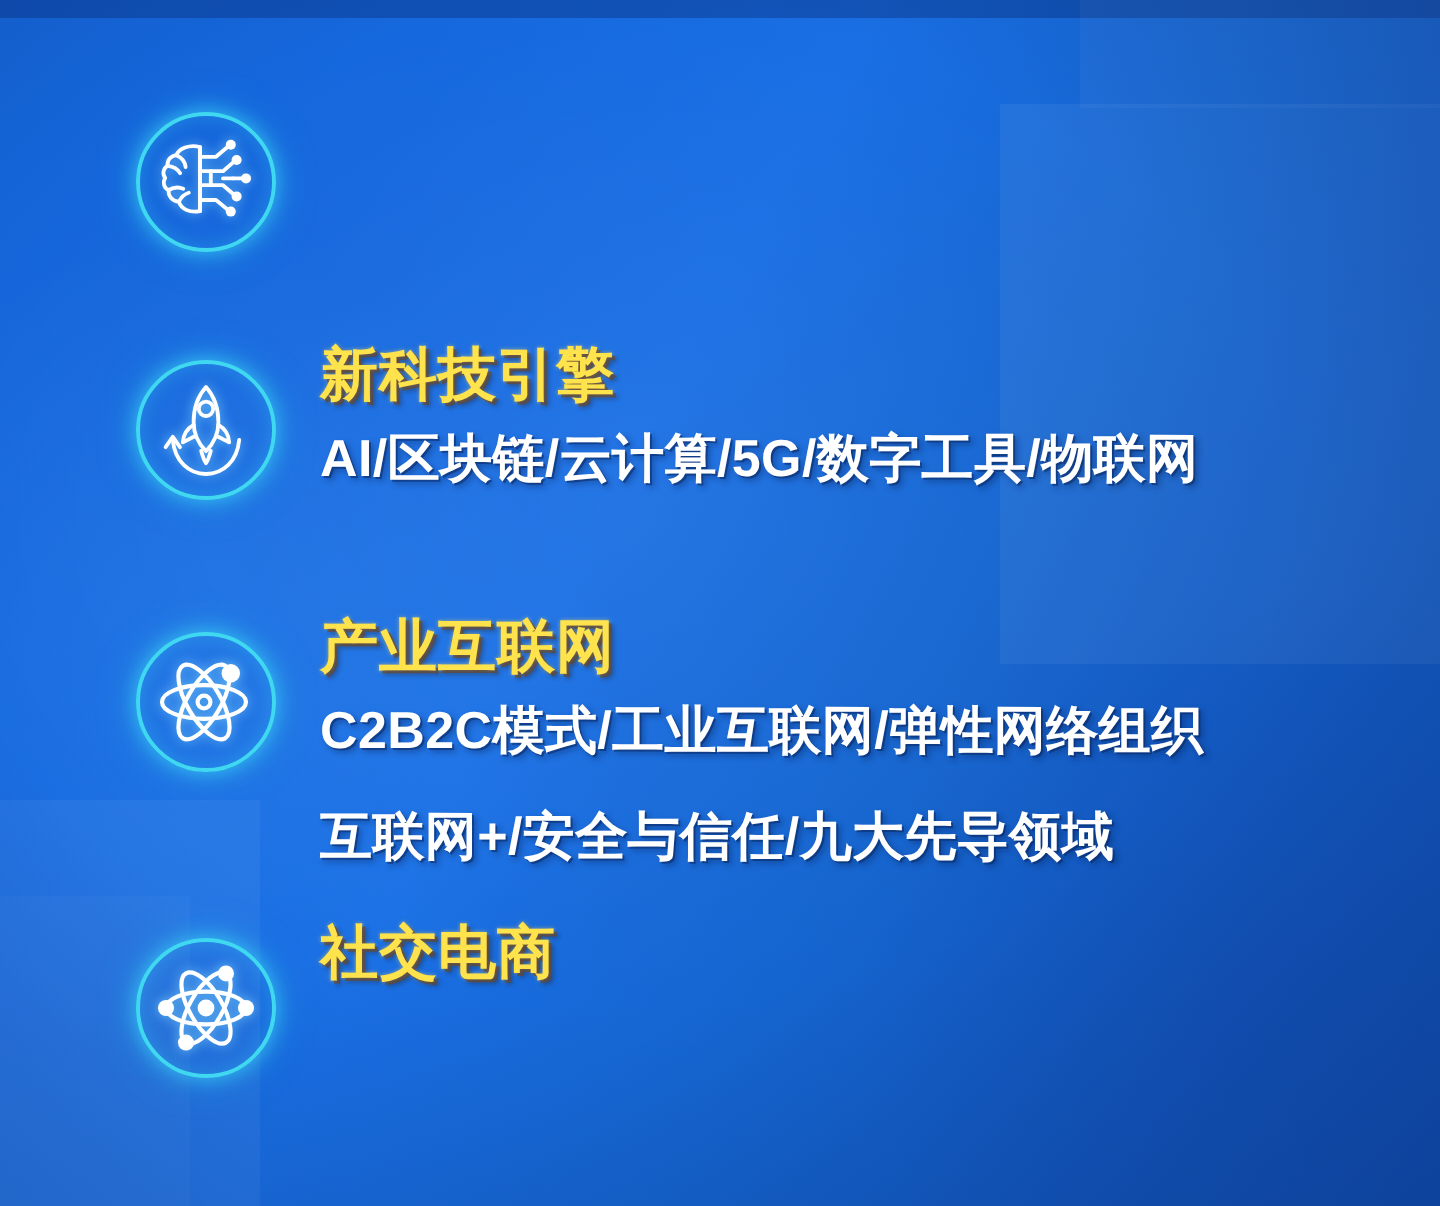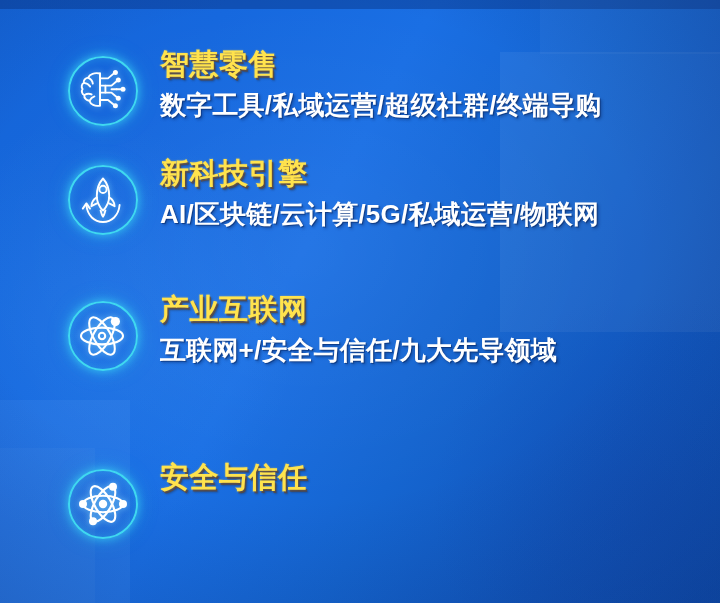--- a/index.html
+++ b/index.html
@@ -72,22 +72,22 @@
     position: absolute;
     left: 0; top: 0;
     width: 720px; height: 603px;
   }
   .row {
     position: absolute;
     display: flex;
     align-items: flex-start;
   }
   .row-0 { left: 62px; top: 48px; }
-  .row-1 { left: 62px; top: 157px; }
-  .row-2 { left: 62px; top: 293px; justify-content: center; }
+  .row-1 { left: 62px; top: 172px; }
+  .row-2 { left: 62px; top: 308px; justify-content: center; }
   .row-3 { left: 62px; top: 461px; }
 
   .icon-wrap {
     width: 82px;
     height: 82px;
     flex: 0 0 82px;
     position: relative;
     margin-top: 2px;
   }
   .icon-ring {
@@ -182,24 +182,20 @@
             <path d="M43.5 33.2 H48.6"></path>
 
             <circle cx="47.4" cy="16.4" r="2.5" fill="#ffffff" stroke="none"></circle>
             <circle cx="50.3" cy="24.0" r="2.5" fill="#ffffff" stroke="none"></circle>
             <circle cx="50.3" cy="42.2" r="2.5" fill="#ffffff" stroke="none"></circle>
             <circle cx="47.4" cy="49.8" r="2.5" fill="#ffffff" stroke="none"></circle>
             <circle cx="55.0" cy="33.2" r="2.5" fill="#ffffff" stroke="none"></circle>
           </svg>
         </div>
       </div>
-      <div class="texts">
-        <div class="heading">智慧零售</div>
-        <div class="subline">数字工具/私域运营/超级社群/终端导购</div>
-      </div>
     </div>
 
     <div class="row row-1">
       <div class="icon-wrap">
         <div class="icon-ring"></div>
         <div class="icon-glyph">
           <svg viewBox="0 0 70 70" fill="none" stroke="#ffffff" stroke-width="1.9" stroke-linecap="round" stroke-linejoin="round">
 
             <path d="M35 13.5 C39.4 18.4 41.2 24.4 41.2 31.0 C41.2 36.6 39.0 41.6 35 45.6
                      C31.0 41.6 28.8 36.6 28.8 31.0 C28.8 24.4 30.6 18.4 35 13.5 Z"></path>
@@ -211,41 +207,42 @@
 
             <path d="M32.6 45.4 C33.4 48.6 34.2 50.4 35 51.6 C35.8 50.4 36.6 48.6 37.4 45.4"></path>
 
             <path d="M18.4 40.0 C19.4 50.6 26.4 57.0 35 57.0 C43.6 57.0 50.6 50.6 51.6 40.0"></path>
             <path d="M14.8 43.6 L18.4 38.4 L22.0 43.6"></path>
           </svg>
         </div>
       </div>
       <div class="texts">
         <div class="heading">新科技引擎</div>
-        <div class="subline">AI/区块链/云计算/5G/私域运营/物联网</div>
+        <div class="subline">AI/区块链/云计算/5G/数字工具/物联网</div>
       </div>
     </div>
 
     <div class="row row-2">
       <div class="icon-wrap">
         <div class="icon-ring"></div>
         <div class="icon-glyph">
           <svg viewBox="0 0 70 70" fill="none" stroke="#ffffff" stroke-width="2.1" stroke-linecap="round" stroke-linejoin="round">
             <g transform="translate(34 35)">
               <ellipse rx="21" ry="8.4"></ellipse>
               <ellipse rx="21" ry="8.4" transform="rotate(60)"></ellipse>
               <ellipse rx="21" ry="8.4" transform="rotate(120)"></ellipse>
               <circle r="3.2"></circle>
             </g>
             <circle cx="47.4" cy="20.6" r="4.6" fill="#ffffff" stroke="none"></circle>
           </svg>
         </div>
       </div>
       <div class="texts">
         <div class="heading">产业互联网</div>
+        <div class="subline">C2B2C模式/工业互联网/弹性网络组织</div>
         <div class="subline">互联网+/安全与信任/九大先导领域</div>
       </div>
     </div>
 
     <div class="row row-3">
       <div class="icon-wrap">
         <div class="icon-ring"></div>
         <div class="icon-glyph">
           <svg viewBox="0 0 70 70" fill="none" stroke="#ffffff" stroke-width="2.1" stroke-linecap="round" stroke-linejoin="round">
             <g transform="translate(35 35)">
@@ -255,18 +252,18 @@
               <circle r="4.2" fill="#ffffff" stroke="none"></circle>
               <circle cx="-20" cy="0" r="4.0" fill="#ffffff" stroke="none"></circle>
               <circle cx="20" cy="0" r="4.0" fill="#ffffff" stroke="none"></circle>
               <circle cx="-10" cy="17.3" r="4.0" fill="#ffffff" stroke="none"></circle>
               <circle cx="10" cy="-17.3" r="4.0" fill="#ffffff" stroke="none"></circle>
             </g>
           </svg>
         </div>
       </div>
       <div class="texts">
-        <div class="heading">安全与信任</div>
+        <div class="heading">社交电商</div>
       </div>
     </div>
 
   </div>
 </div>
 
 </body></html>

